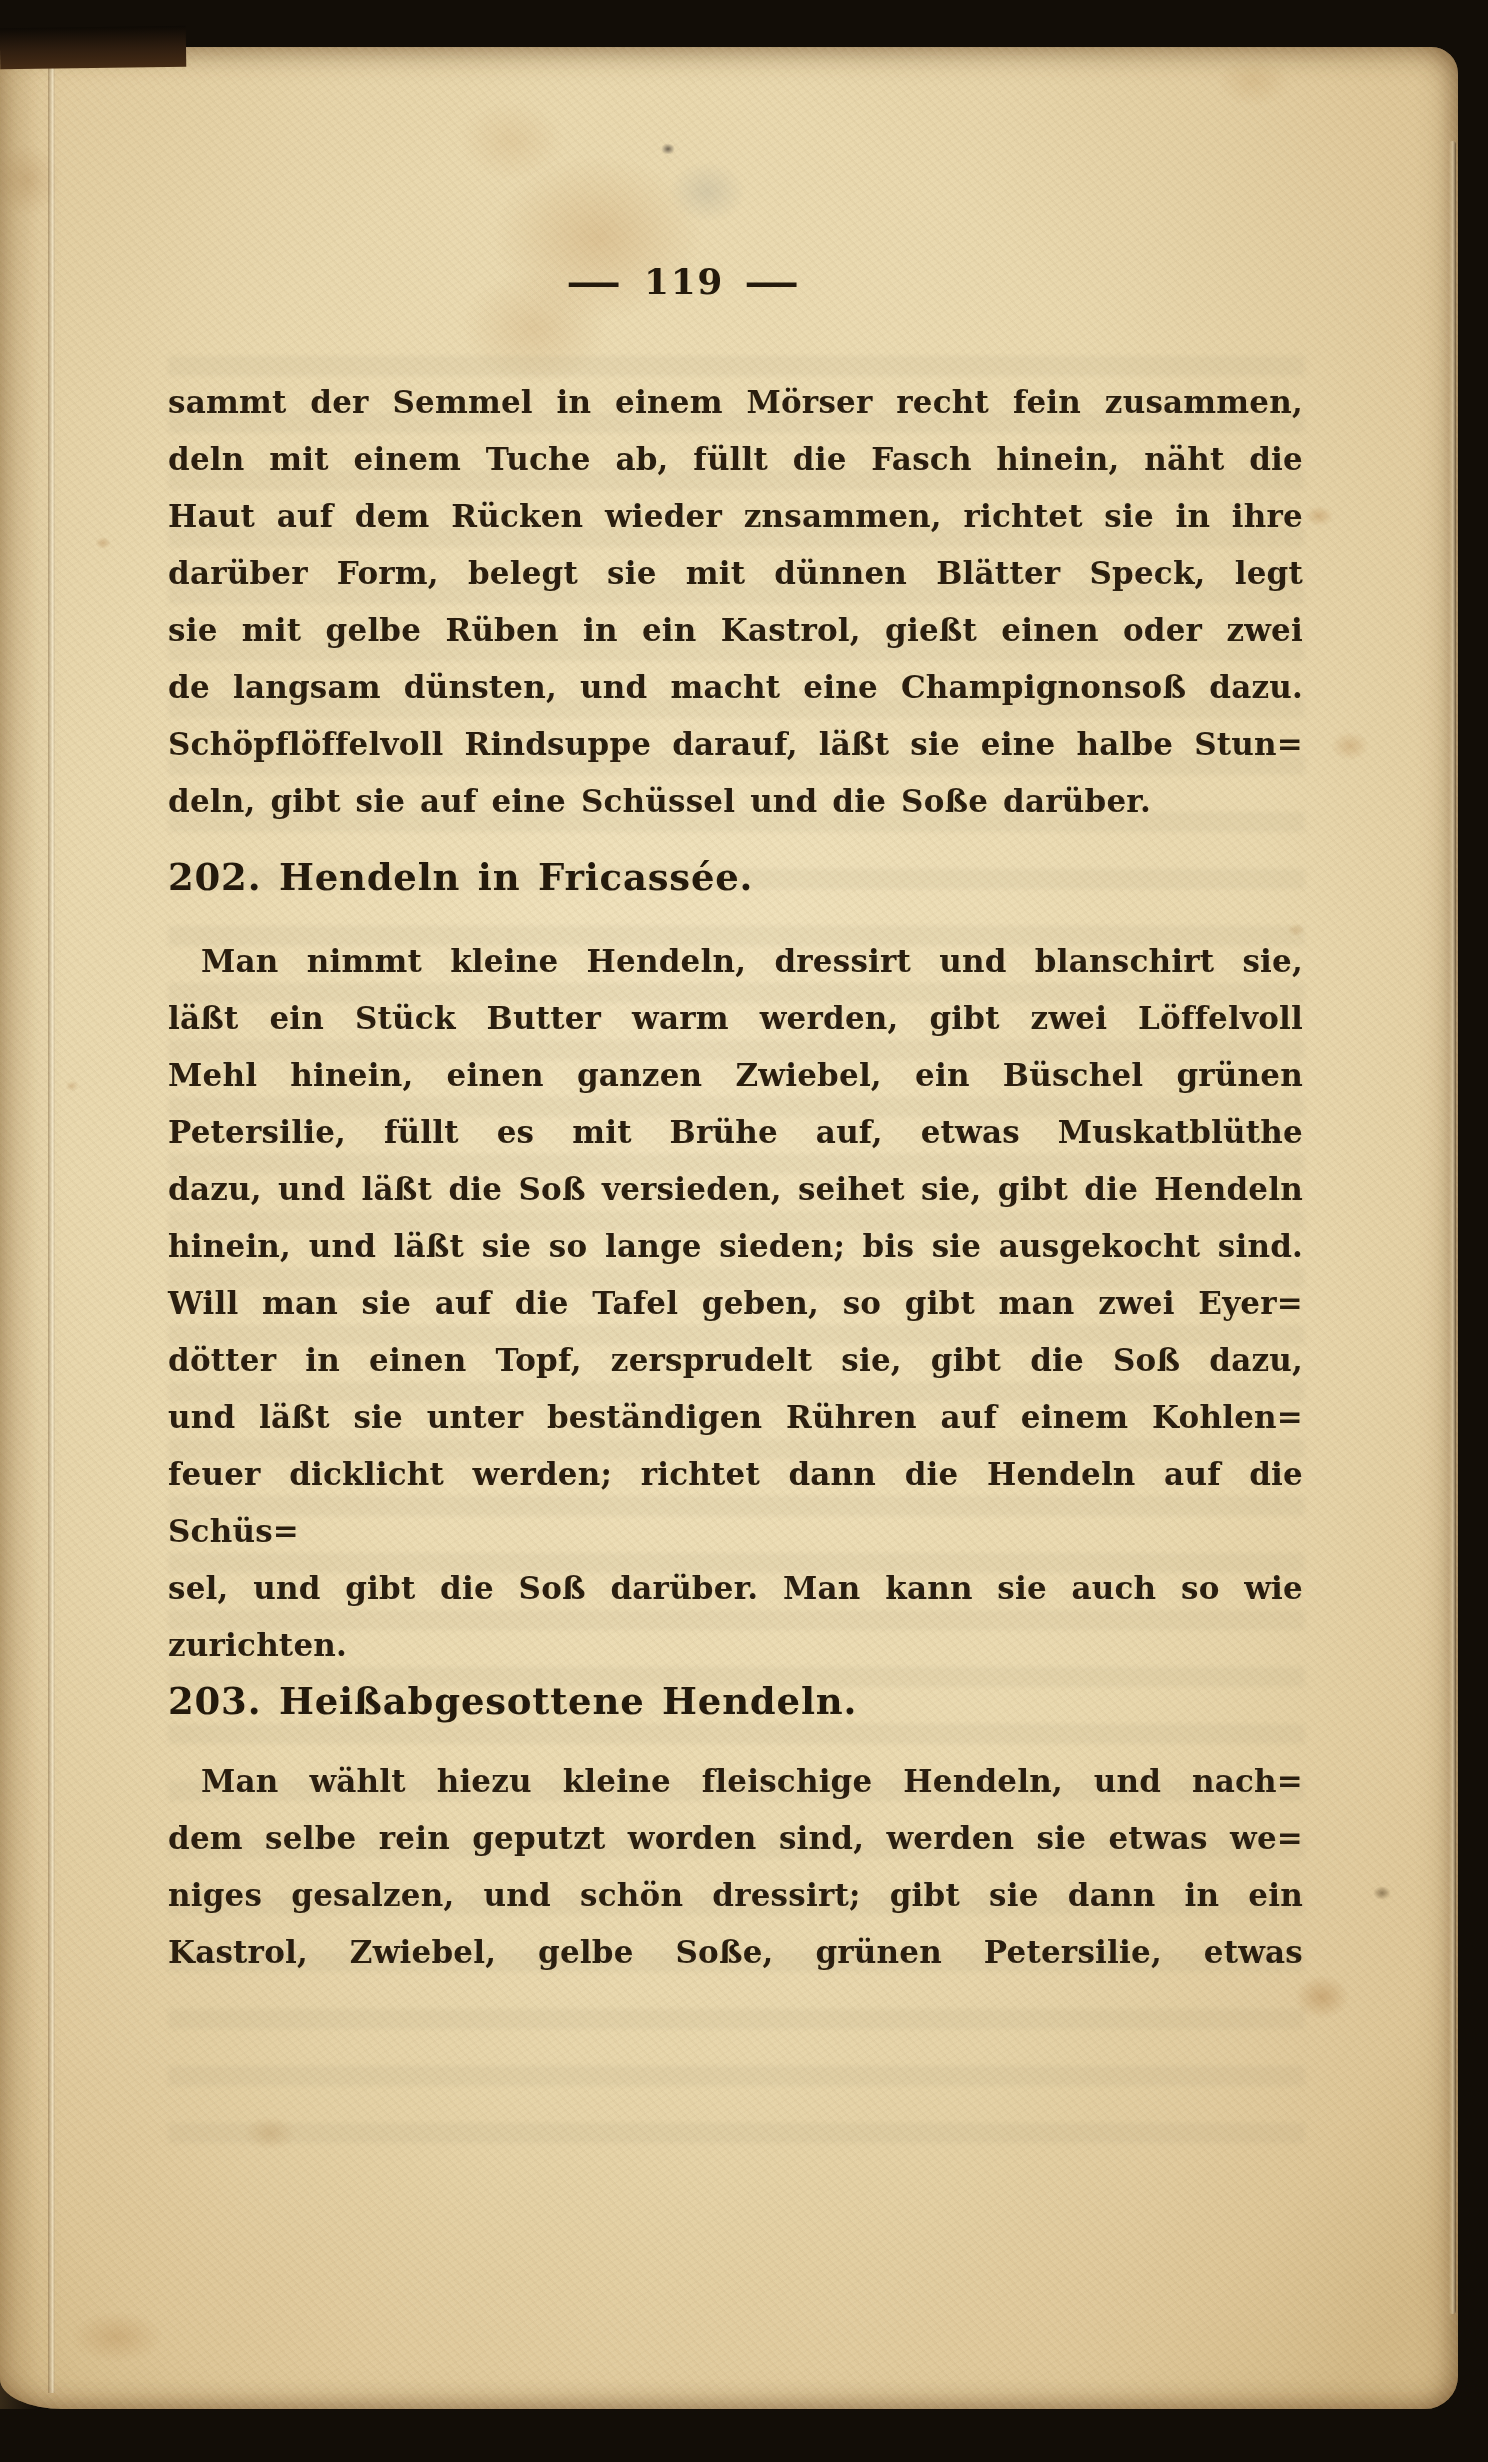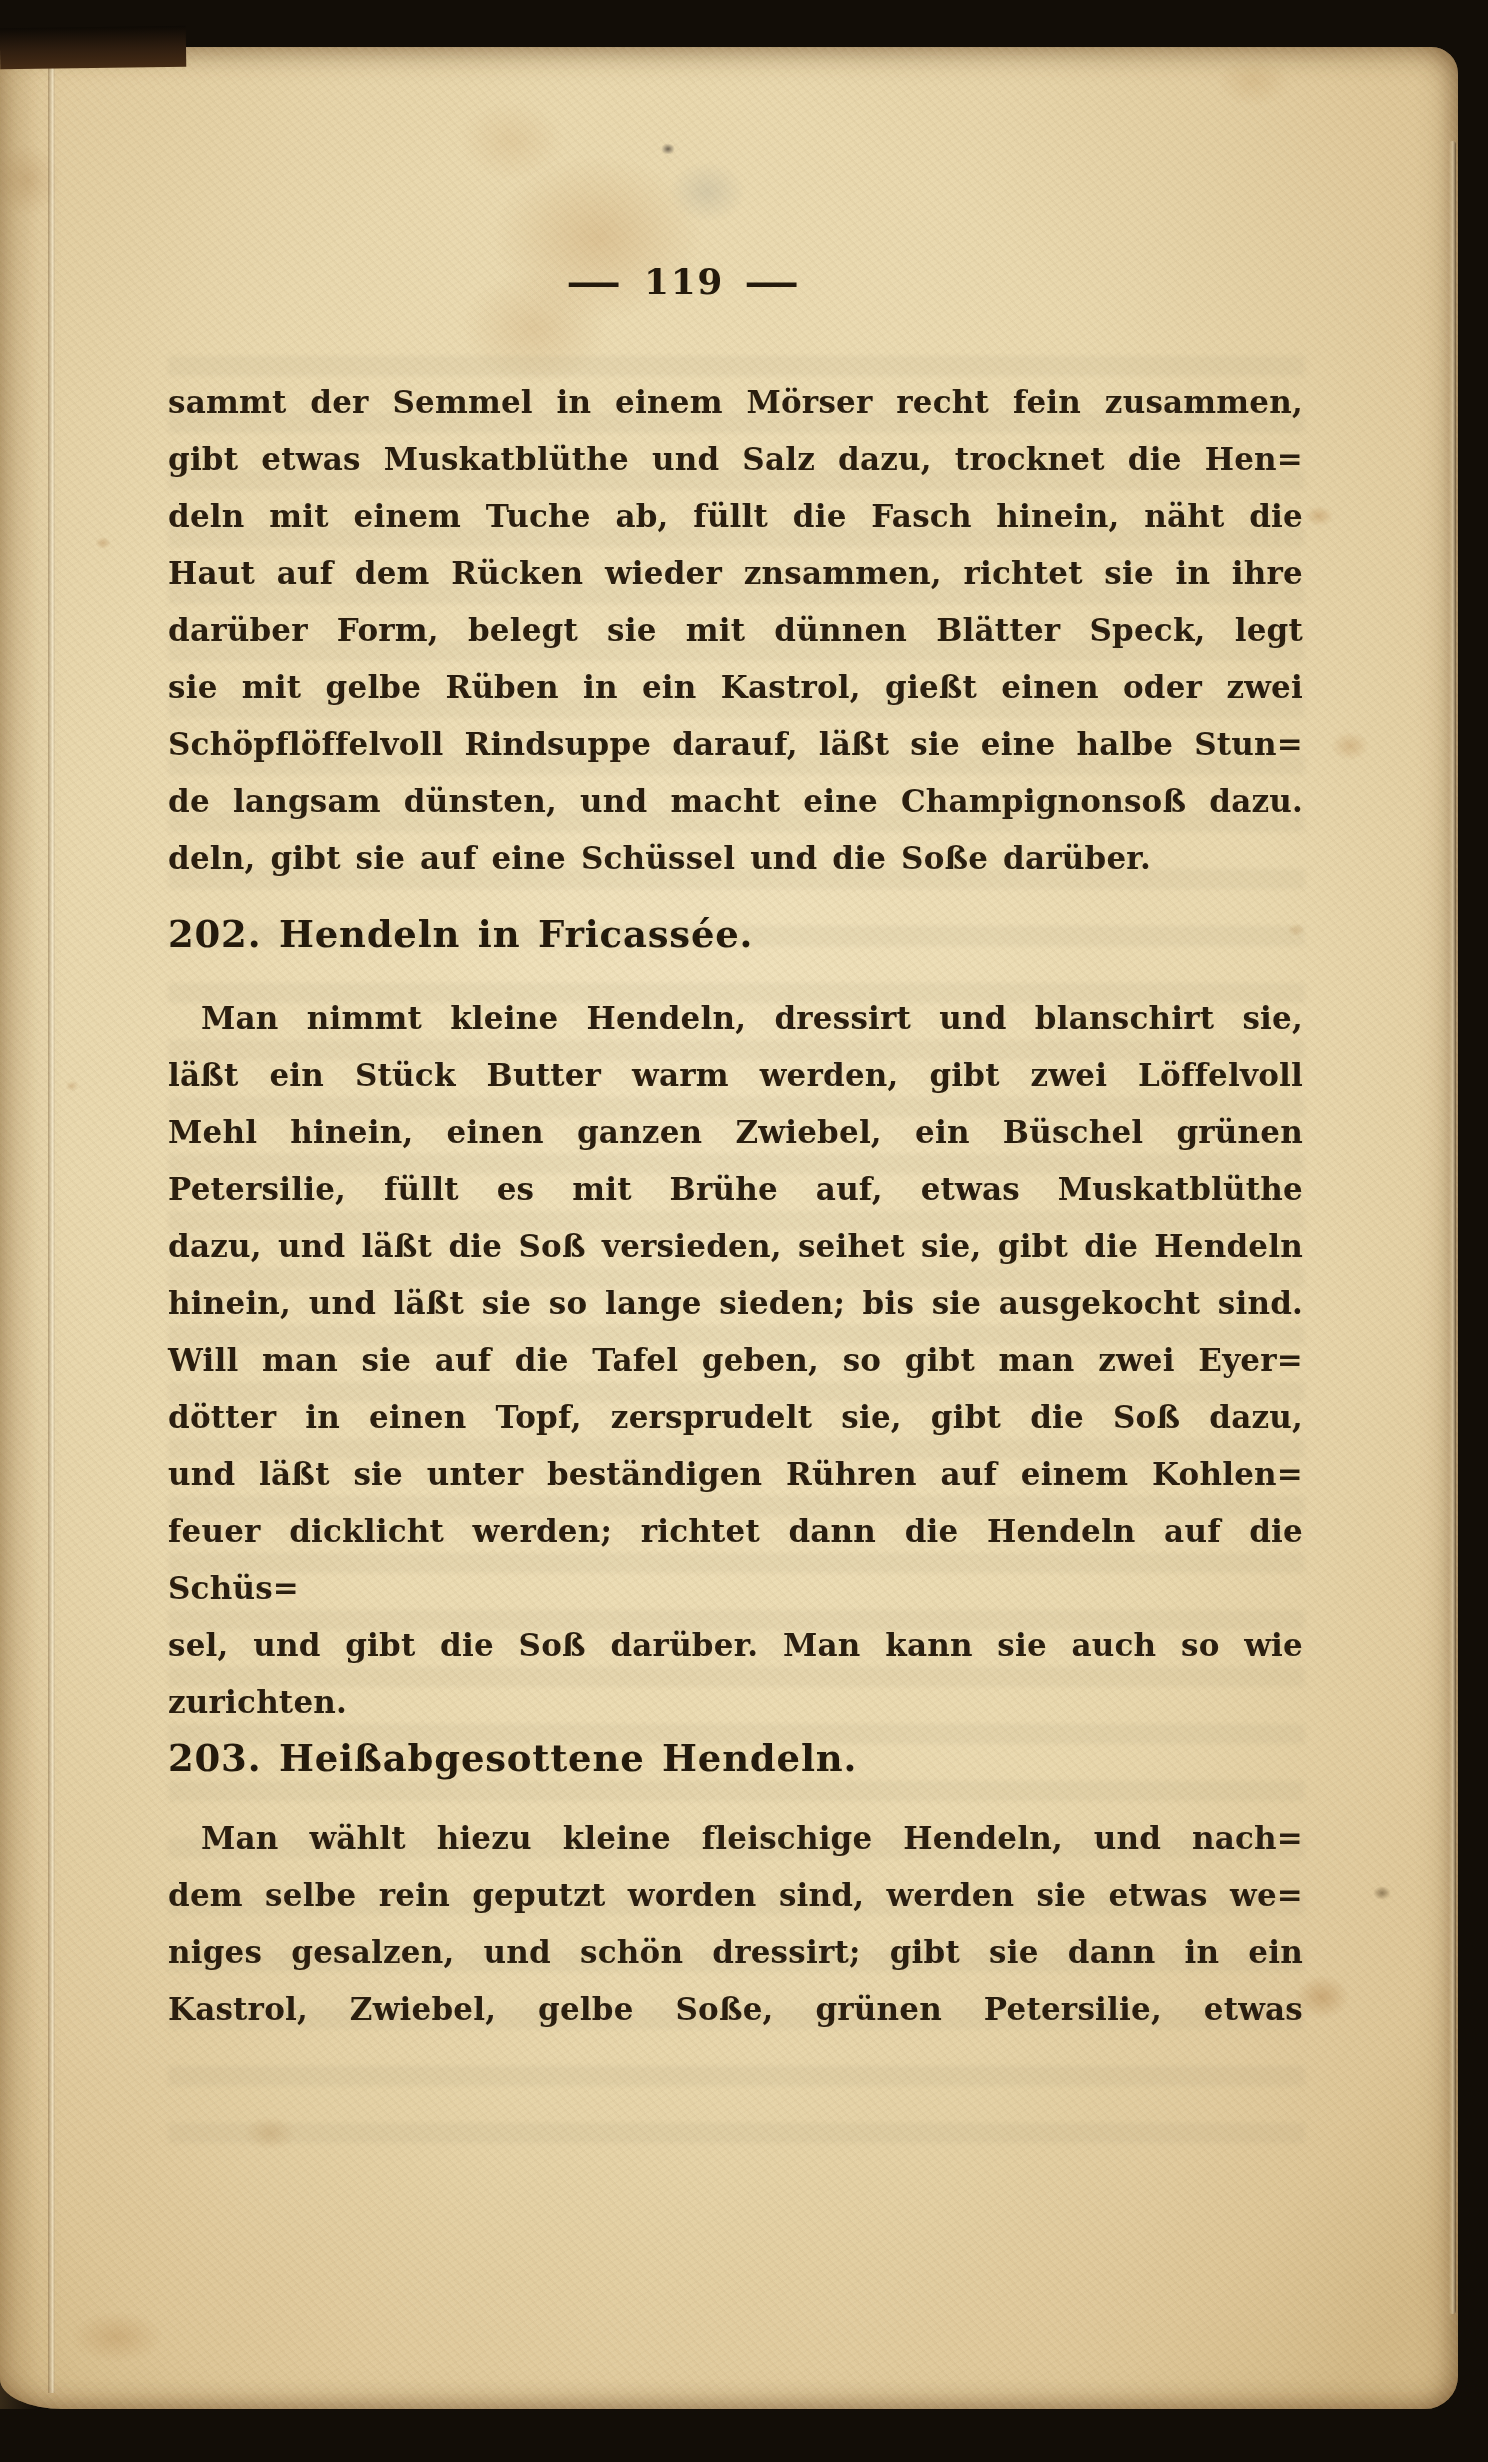--- a/index.html
+++ b/index.html
@@ -148,27 +148,26 @@
     <div class="right-edge"></div>
 
     <div class="header">
       <span class="dash">—</span><span>119</span><span class="dash">—</span>
     </div>
 
     <div class="textblock">
 
       <div class="para">
         <div class="line">sammt der Semmel in einem Mörser recht fein zusammen,</div>
-        <div class="line">gibt etwas Muskatblüthe und Salz dazu, trocknet die Hen=</div>
         <div class="line">deln mit einem Tuche ab, füllt die Fasch hinein, näht die</div>
         <div class="line">Haut auf dem Rücken wieder znsammen, richtet sie in ihre</div>
         <div class="line">darüber Form, belegt sie mit dünnen Blätter Speck, legt</div>
         <div class="line">sie mit gelbe Rüben in ein Kastrol, gießt einen oder zwei</div>
+        <div class="line">de langsam dünsten, und macht eine Champignonsoß dazu.</div>
         <div class="line">Schöpflöffelvoll Rindsuppe darauf, läßt sie eine halbe Stun=</div>
-        <div class="line">de langsam dünsten, und macht eine Champignonsoß dazu.</div>
         <div class="line end">deln, gibt sie auf eine Schüssel und die Soße darüber.</div>
       </div>
 
       <h2 class="heading h202">202. Hendeln in Fricassée.</h2>
 
       <div class="para p202">
         <div class="line ind">Man nimmt kleine Hendeln, dressirt und blanschirt sie,</div>
         <div class="line">läßt ein Stück Butter warm werden, gibt zwei Löffelvoll</div>
         <div class="line">Mehl hinein, einen ganzen Zwiebel, ein Büschel grünen</div>
         <div class="line">Petersilie, füllt es mit Brühe auf, etwas Muskatblüthe</div>

